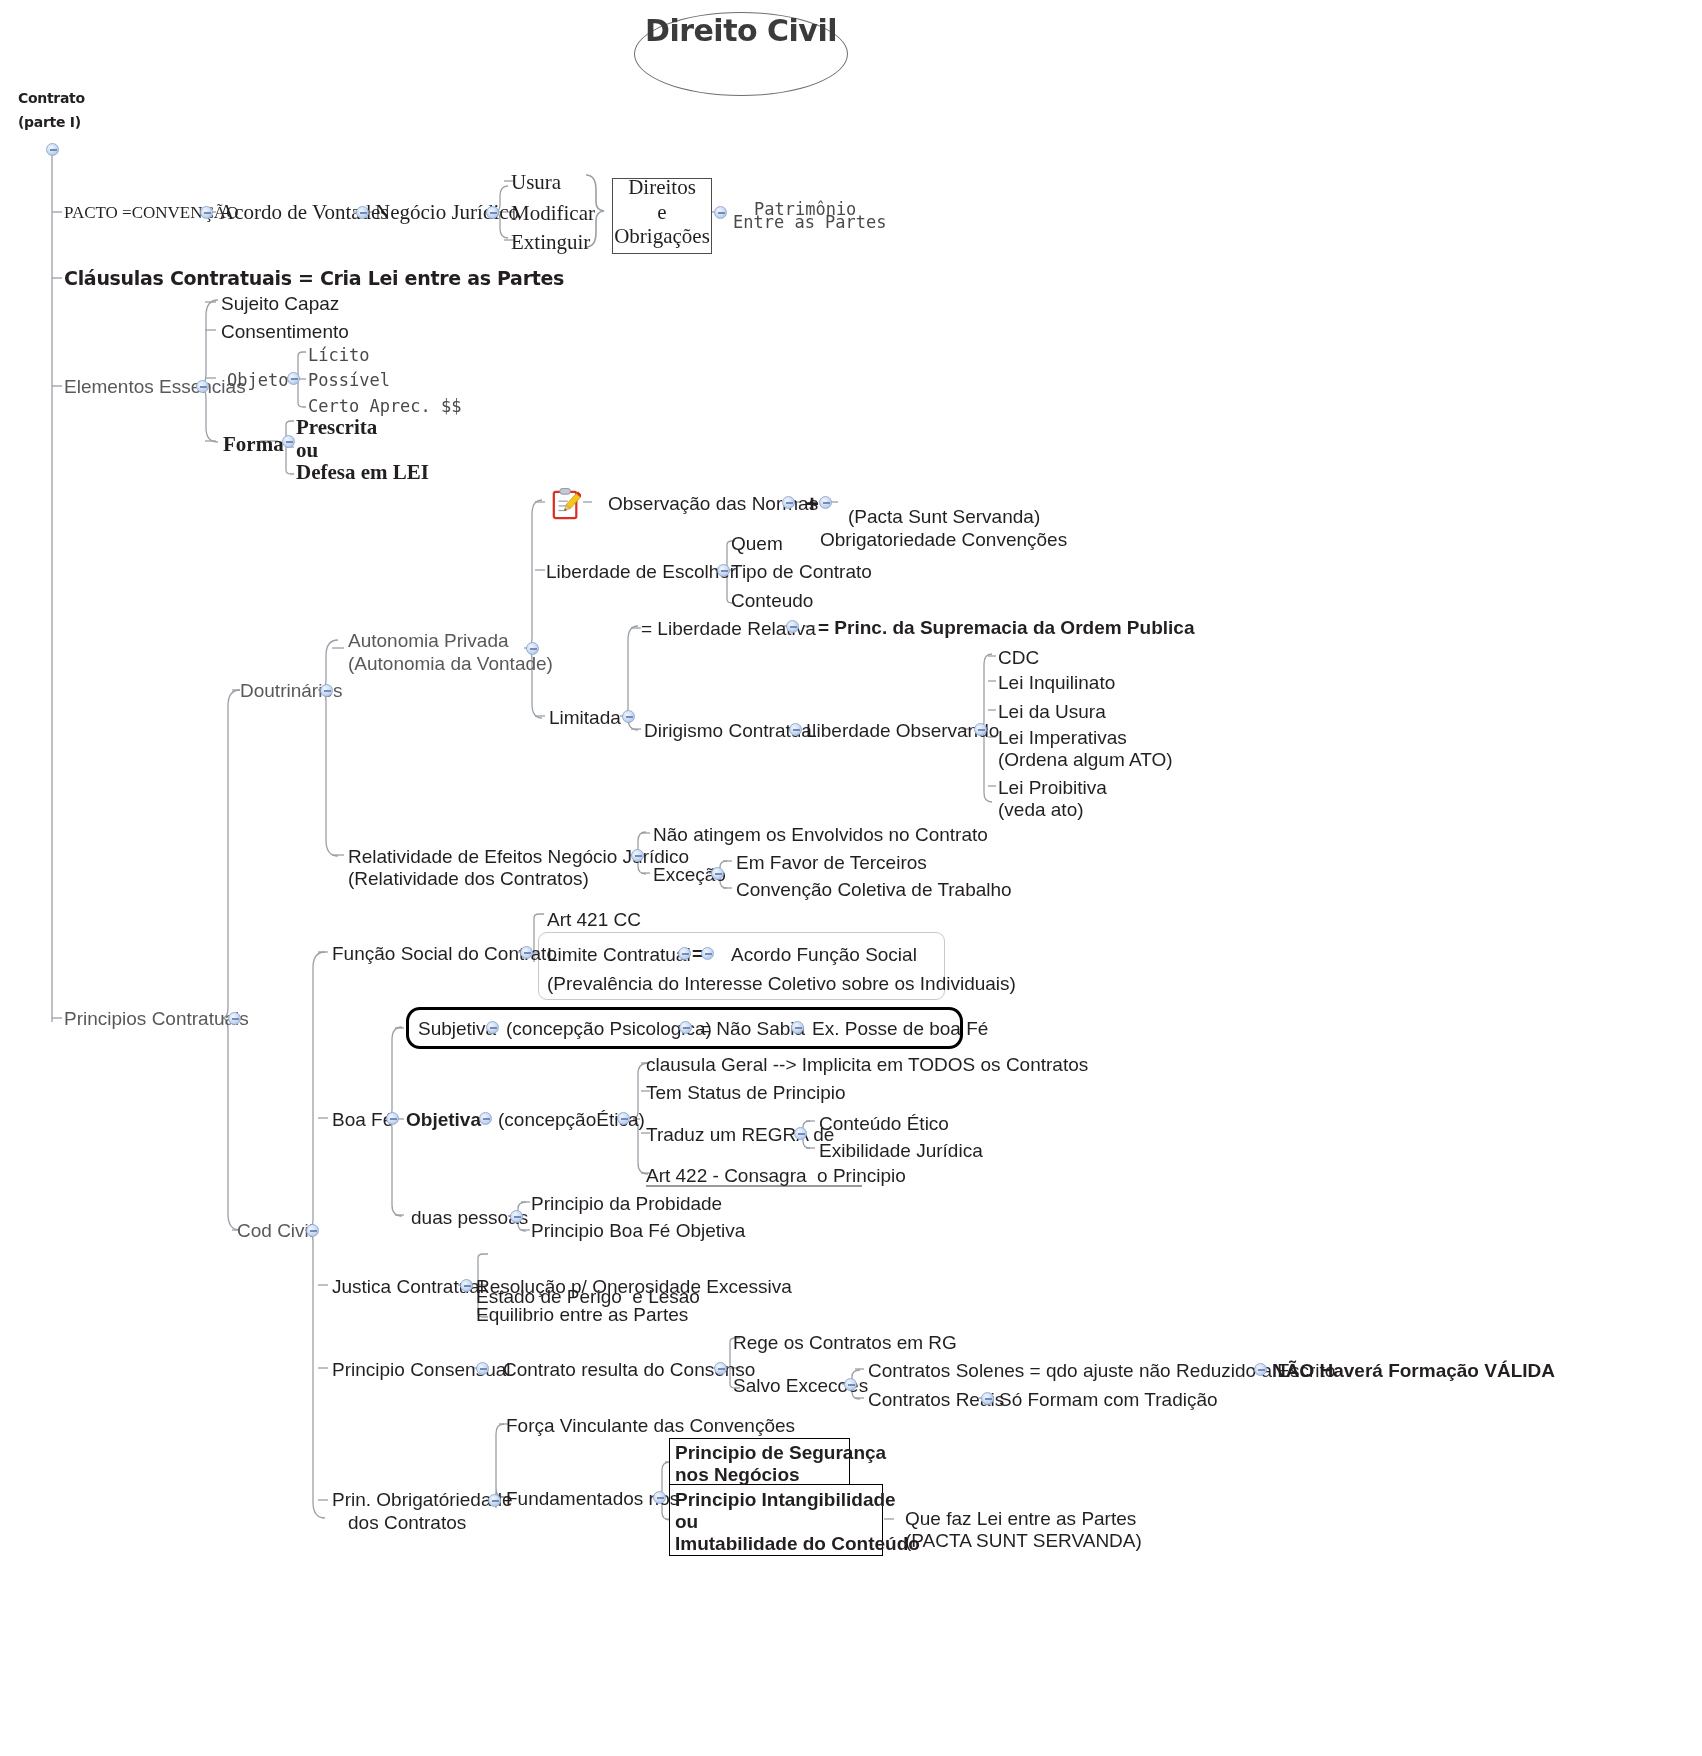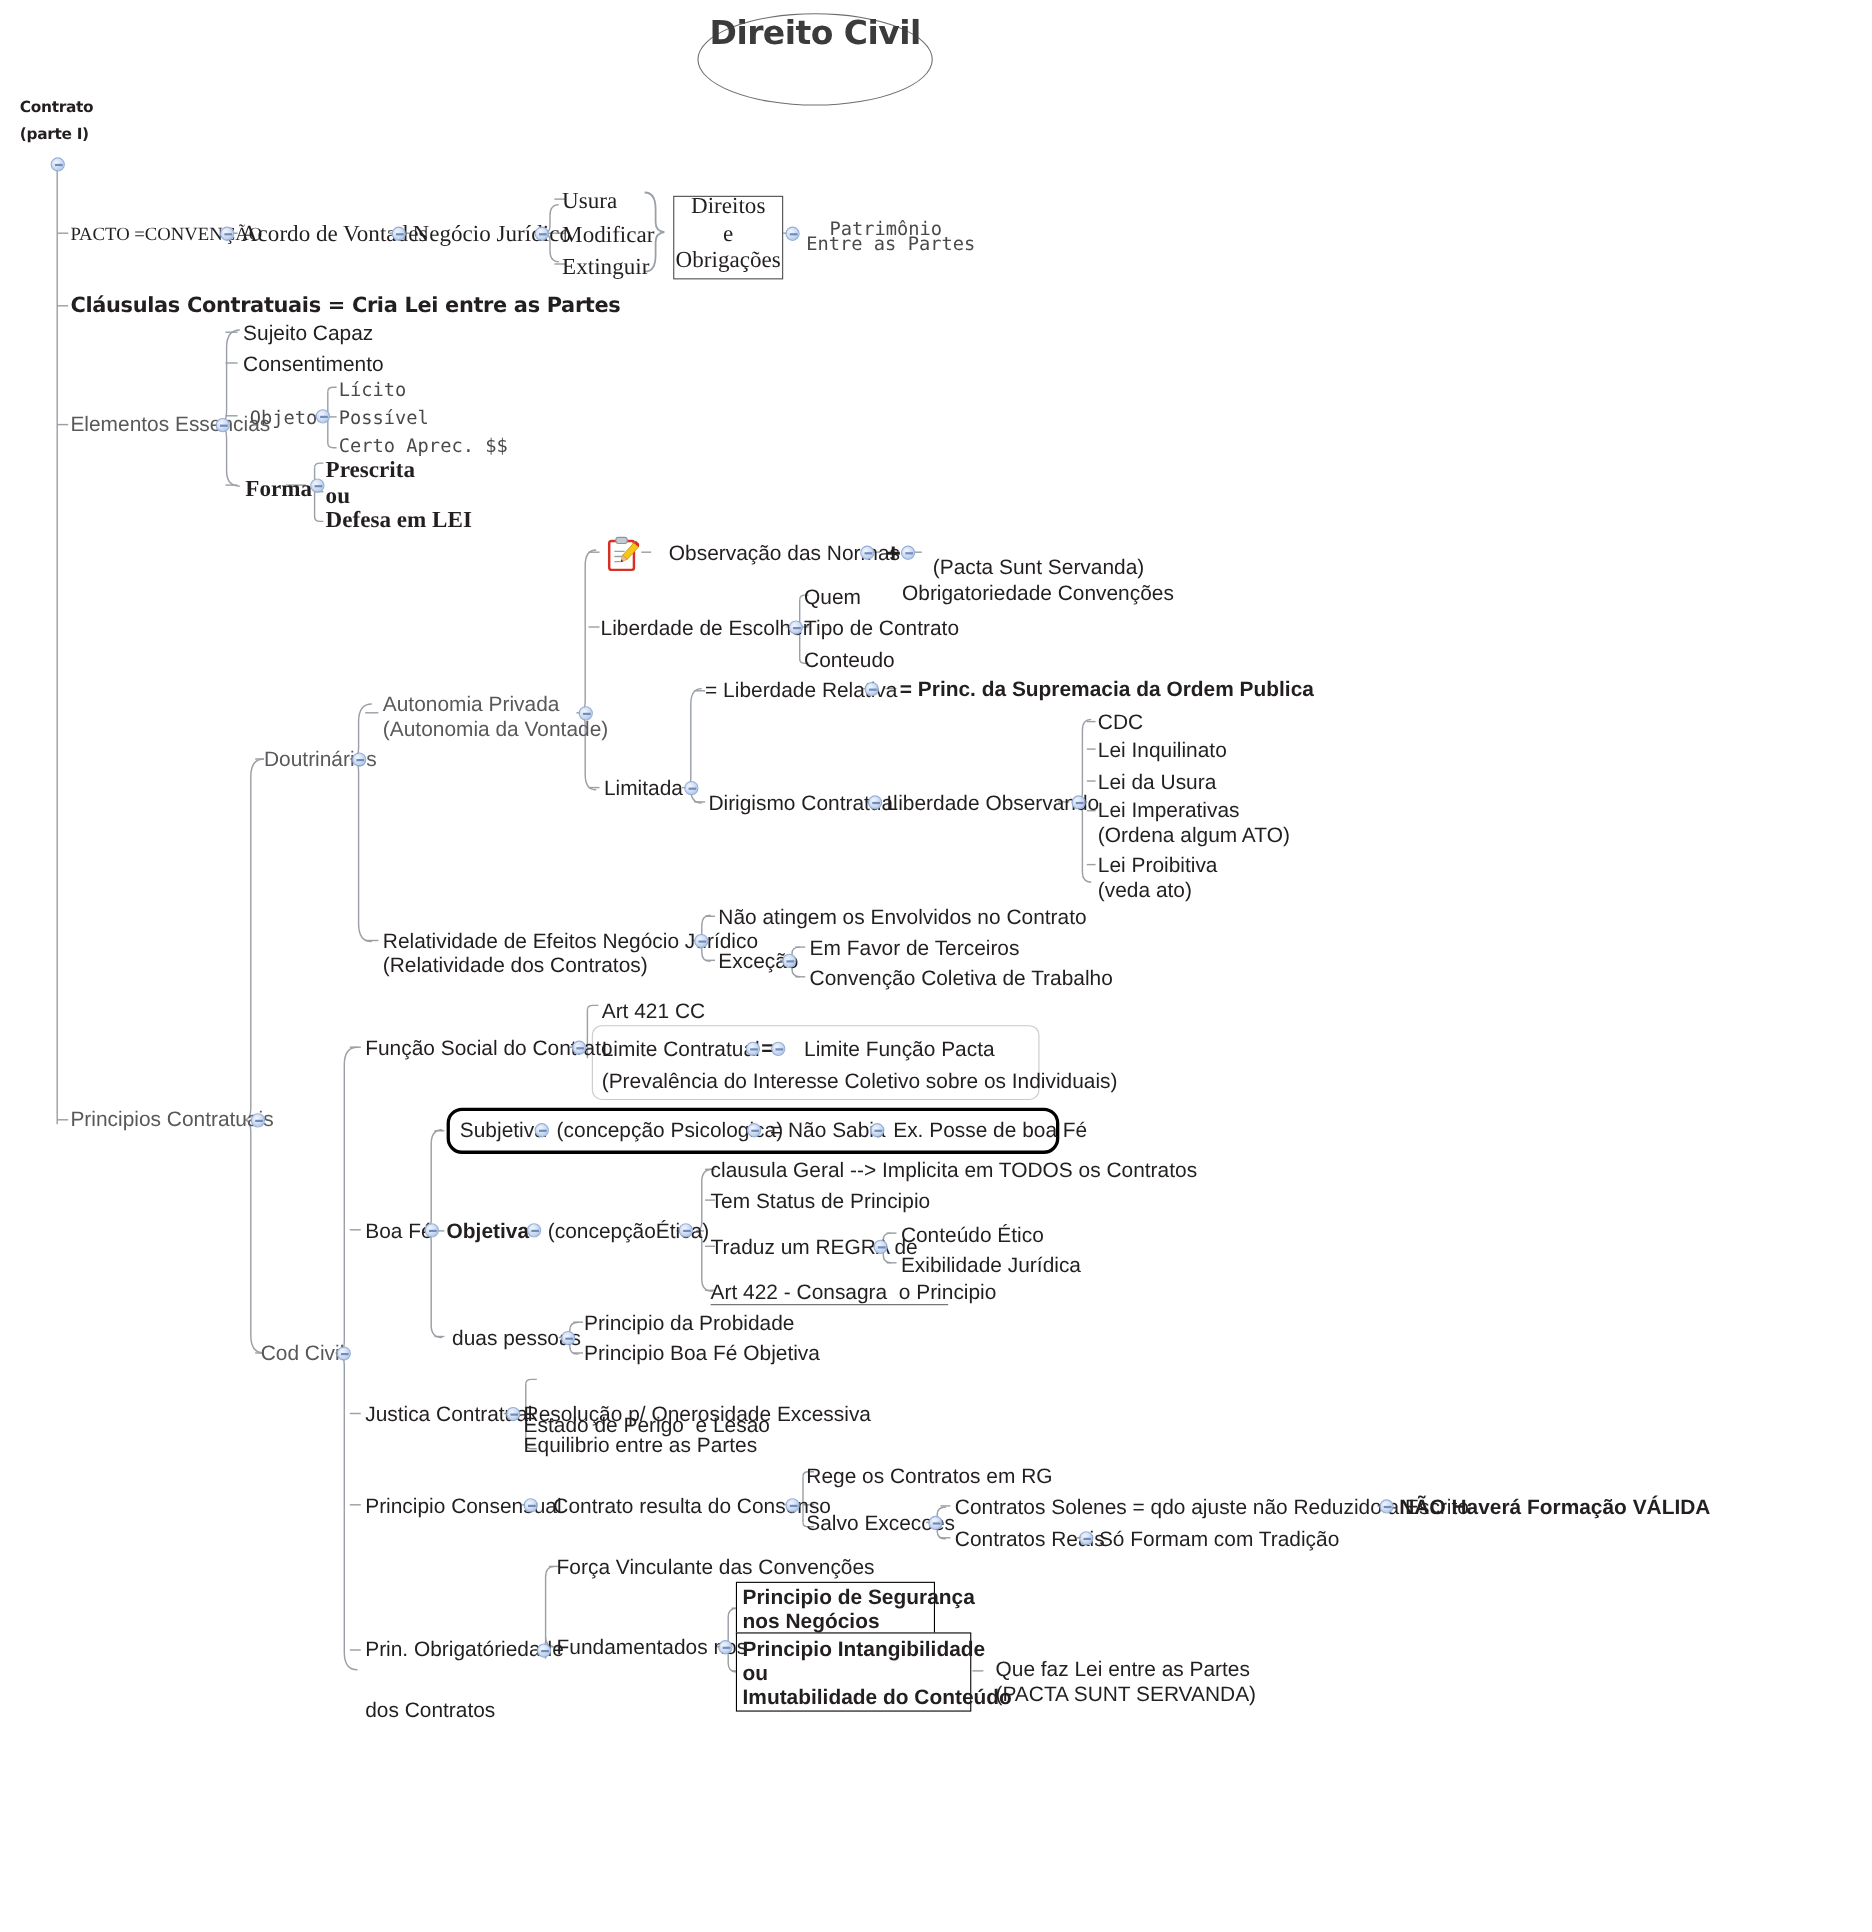--- a/index.html
+++ b/index.html
@@ -429,21 +429,21 @@
   <div class="node f-sans" style="left:736px;top:851px;">Em Favor de Terceiros</div>
   <div class="node f-sans" style="left:736px;top:878px;">Convenção Coletiva de Trabalho</div>
 
   <div class="node f-sans" style="left:332px;top:942px;">Função Social do Contrato</div>
   <div class="handle" style="left:520px;top:946px;"></div>
   <div class="node f-sans" style="left:547px;top:908px;">Art 421 CC</div>
   <div class="node f-sans" style="left:547px;top:943px;">Limite Contratual</div>
   <div class="handle" style="left:678px;top:947px;"></div>
   <div class="node f-sans-b" style="left:692px;top:942px;">=</div>
   <div class="handle" style="left:701px;top:947px;"></div>
-  <div class="node f-sans" style="left:731px;top:943px;">Limite Função Pacta</div>
+  <div class="node f-sans" style="left:731px;top:943px;">Acordo Função Social</div>
   <div class="node f-sans" style="left:547px;top:972px;">(Prevalência do Interesse Coletivo sobre os Individuais)</div>
 
   <div class="node f-sans" style="left:332px;top:1108px;">Boa Fé</div>
   <div class="handle" style="left:386px;top:1112px;"></div>
 
   <div class="node f-sans" style="left:418px;top:1017px;">Subjetiva</div>
   <div class="handle" style="left:486px;top:1021px;"></div>
   <div class="node f-sans" style="left:506px;top:1017px;">(concepção Psicologica)</div>
   <div class="handle" style="left:679px;top:1021px;"></div>
   <div class="node f-sans" style="left:700px;top:1017px;">= Não Sabia</div>
@@ -485,21 +485,21 @@
 
   <div class="node f-sans" style="left:868px;top:1359px;">Contratos Solenes = qdo ajuste não Reduzido a Escrito</div>
   <div class="handle" style="left:1254px;top:1363px;"></div>
   <div class="node f-sans-b" style="left:1272px;top:1359px;">NÃO Haverá Formação VÁLIDA</div>
 
   <div class="node f-sans" style="left:868px;top:1388px;">Contratos Reais</div>
   <div class="handle" style="left:981px;top:1392px;"></div>
   <div class="node f-sans" style="left:999px;top:1388px;">Só Formam com Tradição</div>
 
   <div class="node f-sans" style="left:332px;top:1488px;">Prin. Obrigatóriedade</div>
-  <div class="node f-sans" style="left:332px;top:1511px;margin-top:33px;">dos Contratos</div>
+  <div class="node f-sans" style="left:348px;top:1511px;">dos Contratos</div>
   <div class="handle" style="left:488px;top:1494px;"></div>
 
   <div class="node f-sans" style="left:506px;top:1414px;">Força Vinculante das Convenções</div>
   <div class="node f-sans" style="left:506px;top:1487px;">Fundamentados nos</div>
   <div class="handle" style="left:653px;top:1491px;"></div>
 
   <div class="node f-sans-b" style="left:675px;top:1441px;">Principio de Segurança</div>
   <div class="node f-sans-b" style="left:675px;top:1463px;">nos Negócios</div>
 
   <div class="node f-sans-b" style="left:675px;top:1488px;">Principio Intangibilidade</div>

